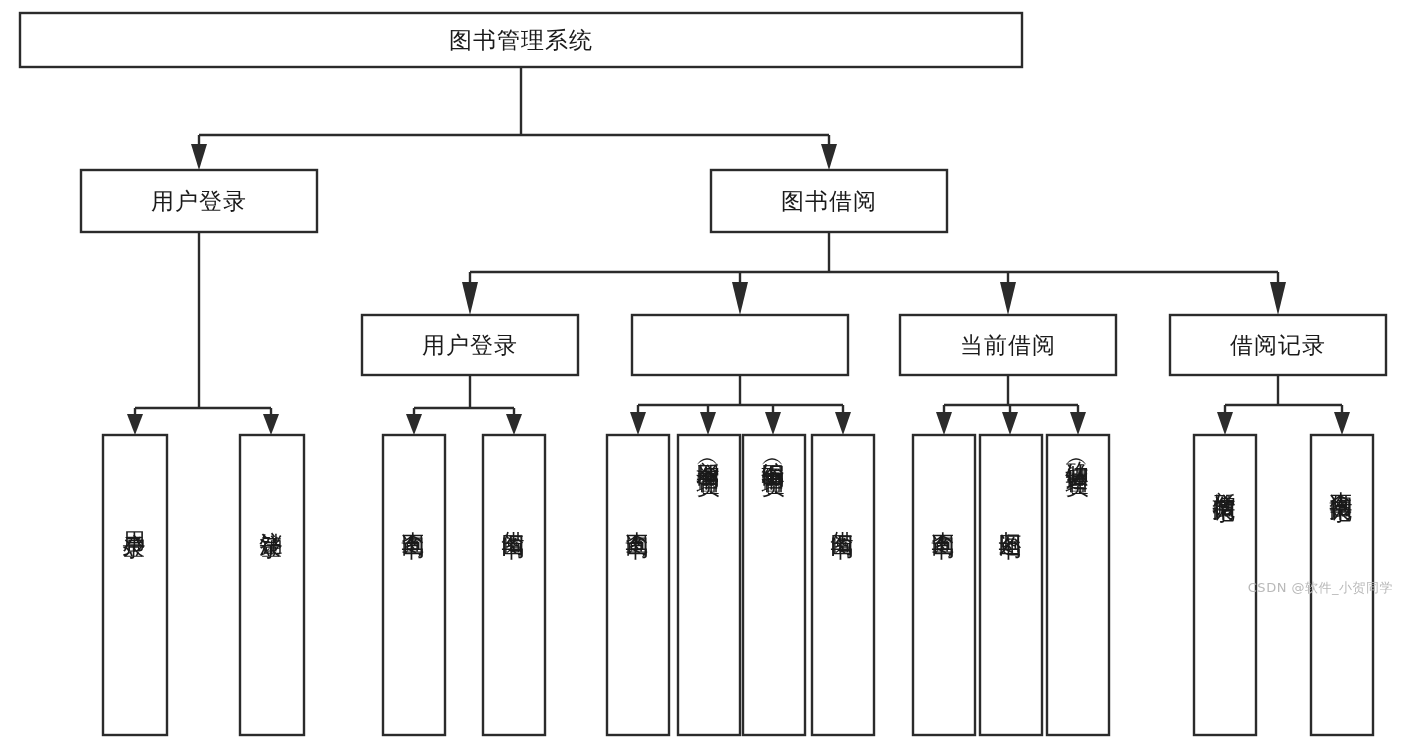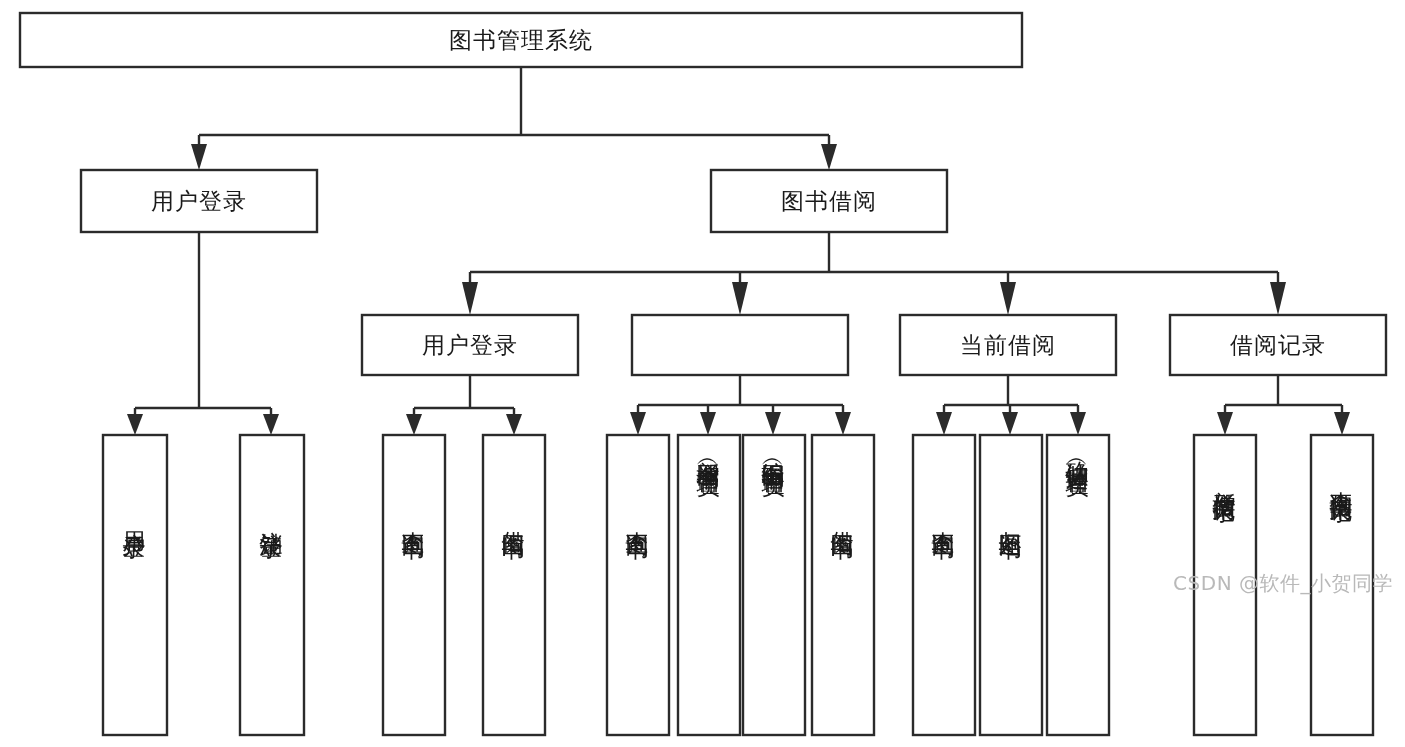--- a/index.html
+++ b/index.html
@@ -66,21 +66,21 @@
   .hlabel-wrap span {
     font-size: 23px;
     color: #1a1a1a;
     letter-spacing: 1px;
     font-family: "DejaVu Sans", "Liberation Sans", sans-serif;
   }
   #watermark {
     position: absolute;
     right: 12px;
     bottom: 6px;
-    font-size: 20px;
+    font-size: 13px;
     color: #b9b9b9;
     font-family: "DejaVu Sans", "Liberation Sans", sans-serif;
     letter-spacing: 0.5px;
     pointer-events: none;
   }
 </style>
 </head>
 <body>
 
 <div id="diagram-root">

